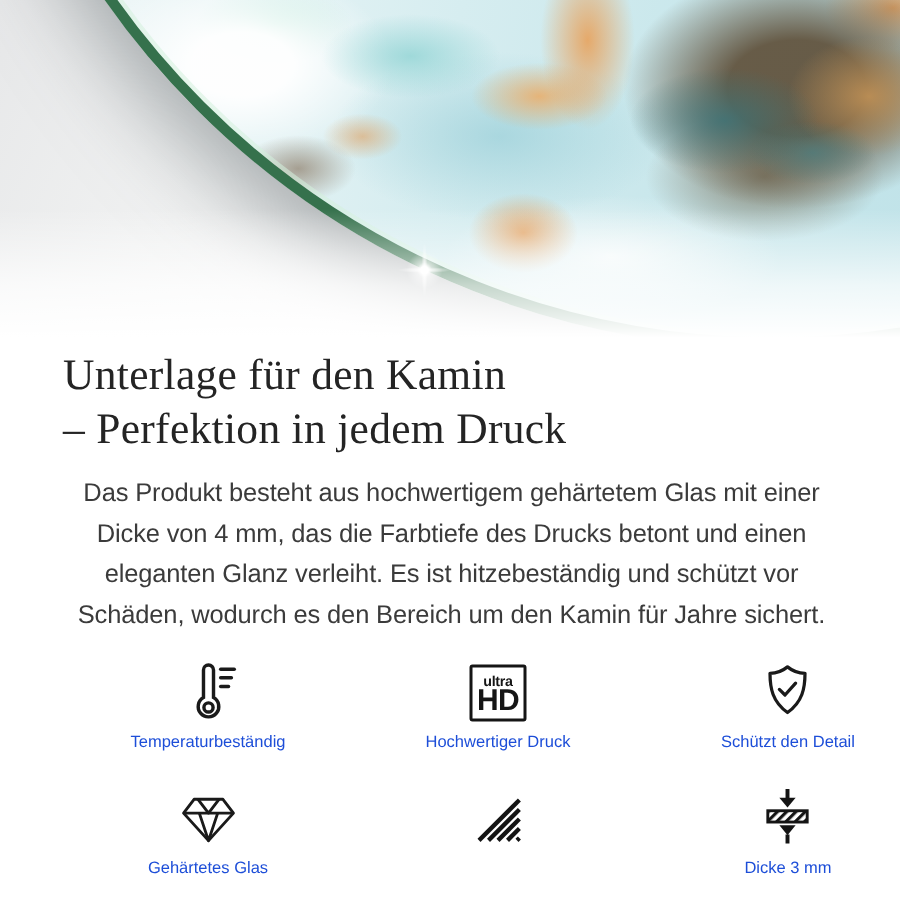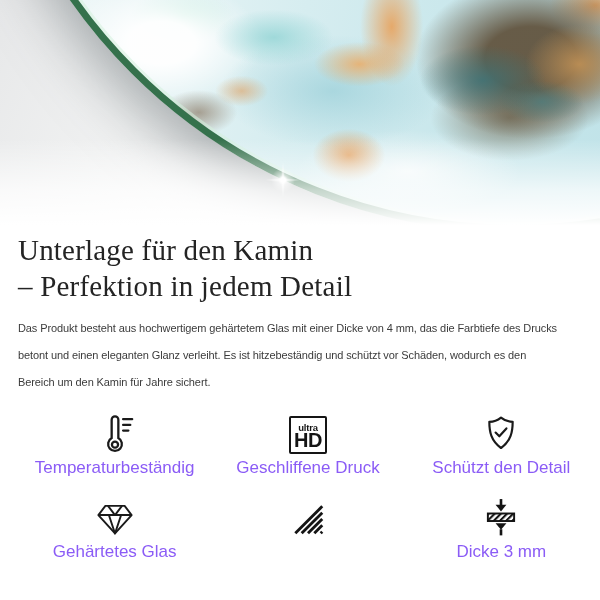--- a/index.html
+++ b/index.html
@@ -50,38 +50,38 @@
   .sparkle::before{
     content:"";position:absolute;left:0;top:16px;width:36px;height:4px;border-radius:50%;
     background:radial-gradient(closest-side, rgba(255,255,255,.95), rgba(255,255,255,0));
   }
   .sparkle::after{
     content:"";position:absolute;left:16px;top:0;width:4px;height:36px;border-radius:50%;
     background:radial-gradient(closest-side, rgba(255,255,255,.95), rgba(255,255,255,0));
   }
 
   
-  .content{position:relative;padding:0 40px 0 18px;}
+  .content{position:relative;padding:0 40px 0 42px;}
   .title{
     margin:0;font-family:"Liberation Serif","DejaVu Serif",serif;
     font-weight:400;font-size:29px;line-height:36px;color:#242424;letter-spacing:.2px;
   }
   .desc{
-    margin:11px 0 0;font-size:11px;line-height:27px;color:#3b3b3b;
-    max-width:553px;letter-spacing:-.1px;
+    margin:11px 0 0;font-size:17px;line-height:27px;color:#3b3b3b;
+    max-width:553px;letter-spacing:-.1px;text-align:center;
   }
 
   
   .features{
     margin:14px auto 0;width:580px;
     display:grid;grid-template-columns:repeat(3,1fr);row-gap:18px;
   }
   .feature{display:flex;flex-direction:column;align-items:center;}
   .icon-wrap{height:44px;display:flex;align-items:flex-end;justify-content:center;}
-  .feature-label{margin-top:6px;font-size:17px;line-height:16px;color:#8b5cf6;}
+  .feature-label{margin-top:6px;font-size:11px;line-height:16px;color:#1d4ed8;}
   .icon-svg{display:block;}
 
   .uhd{
     box-sizing:border-box;width:38px;height:38px;border:2.5px solid #151515;border-radius:2px;
     display:flex;flex-direction:column;align-items:center;justify-content:center;
     color:#151515;font-weight:bold;
   }
   .uhd-top{font-size:9.5px;line-height:10px;letter-spacing:-.2px;}
   .uhd-bottom{font-size:20px;line-height:15px;letter-spacing:-.5px;text-align:center;}
 </style>
@@ -91,21 +91,21 @@
 <div class="page">
 
   <div class="hero">
     <div class="glass-disc"></div>
     <div class="sparkle"></div>
     <div class="hero-fade"></div>
   </div>
 
   <div class="content">
 
-    <h1 class="title"><span>Unterlage für den Kamin</span><br><span>– Perfektion in jedem Detail</span></h1>
+    <h1 class="title"><span>Unterlage für den Kamin</span><br><span>– Perfektion in jedem Druck</span></h1>
 
     <p class="desc">Das Produkt besteht aus hochwertigem gehärtetem Glas mit einer Dicke von 4 mm, das die Farbtiefe des Drucks betont und einen eleganten Glanz verleiht. Es ist hitzebeständig und schützt vor Schäden, wodurch es den Bereich um den Kamin für Jahre sichert.</p>
 
     <div class="features">
 
       <div class="feature">
         <div class="icon-wrap">
           <svg class="icon-svg" width="46" height="42" viewBox="0 0 48 44" fill="none" stroke="#1a1a1a" stroke-width="2.4">
             <path d="M20.5 8 a3.5 3.5 0 0 1 7 0 v19.3 a7.2 7.2 0 1 1 -7 0 Z"></path>
             <circle cx="24" cy="34.2" r="3.2"></circle>
@@ -117,21 +117,21 @@
         <div class="feature-label">Temperaturbeständig</div>
       </div>
 
       <div class="feature">
         <div class="icon-wrap">
           <div class="uhd">
             <span class="uhd-top">ultra</span>
             <span class="uhd-bottom">HD</span>
           </div>
         </div>
-        <div class="feature-label">Geschliffene Druck</div>
+        <div class="feature-label">Hochwertiger Druck</div>
       </div>
 
       <div class="feature">
         <div class="icon-wrap">
           <svg class="icon-svg" width="40" height="42" viewBox="0 0 48 48" fill="none" stroke="#1a1a1a" stroke-width="2.6">
             <path d="M24 5.5 C20 8.8 14.6 10.6 10 10.6 C10 22.5 12 33.5 24 42 C36 33.5 38 22.5 38 10.6 C33.4 10.6 28 8.8 24 5.5 Z" stroke-linejoin="round"></path>
             <path d="M17.5 23.5 L22 28 L30.5 18.5" stroke-linecap="round" stroke-linejoin="round"></path>
           </svg>
         </div>
         <div class="feature-label">Schützt den Detail</div>

